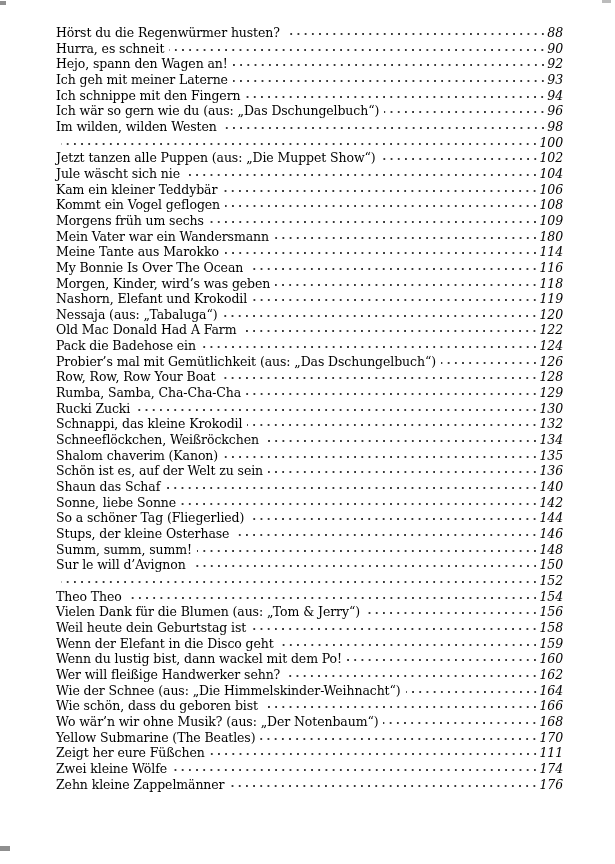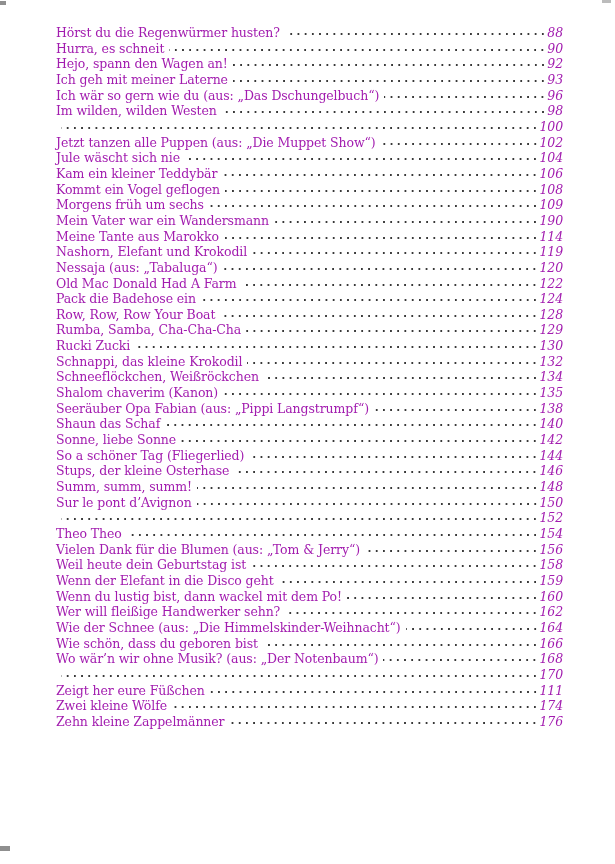--- a/index.html
+++ b/index.html
@@ -7,21 +7,21 @@
     padding: 0;
     background: #ffffff;
   }
   .page {
     position: relative;
     width: 615px;
     height: 864px;
     background: #ffffff;
     overflow: hidden;
     font-family: "DejaVu Serif", "Liberation Serif", serif;
-    color: #a21caf;
+    color: #000000;
   }
   .toc {
     position: absolute;
     left: 56px;
     right: 52px;
     top: 25px;
   }
   .row {
     display: flex;
     align-items: baseline;
@@ -75,20 +75,25 @@
         <span class="title">Hejo, spann den Wagen an!</span>
         <span class="leader"></span>
         <span class="pnum">92</span>
       </div>
       <div class="row">
         <span class="title">Ich geh mit meiner Laterne</span>
         <span class="leader"></span>
         <span class="pnum">93</span>
       </div>
       <div class="row">
+        <span class="title">Ich schnippe mit den Fingern</span>
+        <span class="leader"></span>
+        <span class="pnum">94</span>
+      </div>
+      <div class="row">
         <span class="title">Ich wär so gern wie du (aus: „Das Dschungelbuch“)</span>
         <span class="leader"></span>
         <span class="pnum">96</span>
       </div>
       <div class="row">
         <span class="title">Im wilden, wilden Westen</span>
         <span class="leader"></span>
         <span class="pnum">98</span>
       </div>
       <div class="row">
@@ -116,48 +121,63 @@
         <span class="pnum">108</span>
       </div>
       <div class="row">
         <span class="title">Morgens früh um sechs</span>
         <span class="leader"></span>
         <span class="pnum">109</span>
       </div>
       <div class="row">
         <span class="title">Mein Vater war ein Wandersmann</span>
         <span class="leader"></span>
-        <span class="pnum">190</span>
+        <span class="pnum">180</span>
       </div>
       <div class="row">
         <span class="title">Meine Tante aus Marokko</span>
         <span class="leader"></span>
         <span class="pnum">114</span>
       </div>
       <div class="row">
+        <span class="title">My Bonnie Is Over The Ocean</span>
+        <span class="leader"></span>
+        <span class="pnum">116</span>
+      </div>
+      <div class="row">
+        <span class="title">Morgen, Kinder, wird’s was geben</span>
+        <span class="leader"></span>
+        <span class="pnum">118</span>
+      </div>
+      <div class="row">
         <span class="title">Nashorn, Elefant und Krokodil</span>
         <span class="leader"></span>
         <span class="pnum">119</span>
       </div>
       <div class="row">
         <span class="title">Nessaja (aus: „Tabaluga“)</span>
         <span class="leader"></span>
         <span class="pnum">120</span>
       </div>
       <div class="row">
         <span class="title">Old Mac Donald Had A Farm</span>
         <span class="leader"></span>
         <span class="pnum">122</span>
       </div>
       <div class="row">
         <span class="title">Pack die Badehose ein</span>
         <span class="leader"></span>
         <span class="pnum">124</span>
       </div>
       <div class="row">
+        <span class="title">Probier’s mal mit Gemütlichkeit (aus: „Das Dschungelbuch“)</span>
+        <span class="leader"></span>
+        <span class="pnum">126</span>
+      </div>
+      <div class="row">
         <span class="title">Row, Row, Row Your Boat</span>
         <span class="leader"></span>
         <span class="pnum">128</span>
       </div>
       <div class="row">
         <span class="title">Rumba, Samba, Cha-Cha-Cha</span>
         <span class="leader"></span>
         <span class="pnum">129</span>
       </div>
       <div class="row">
@@ -174,23 +194,23 @@
         <span class="title">Schneeflöckchen, Weißröckchen</span>
         <span class="leader"></span>
         <span class="pnum">134</span>
       </div>
       <div class="row">
         <span class="title">Shalom chaverim (Kanon)</span>
         <span class="leader"></span>
         <span class="pnum">135</span>
       </div>
       <div class="row">
-        <span class="title">Seeräuber Opa Fabian (aus: „Pippi Langstrumpf“)</span>
-        <span class="leader"></span>
-        <span class="pnum">138</span>
+        <span class="title">Schön ist es, auf der Welt zu sein</span>
+        <span class="leader"></span>
+        <span class="pnum">136</span>
       </div>
       <div class="row">
         <span class="title">Shaun das Schaf</span>
         <span class="leader"></span>
         <span class="pnum">140</span>
       </div>
       <div class="row">
         <span class="title">Sonne, liebe Sonne</span>
         <span class="leader"></span>
         <span class="pnum">142</span>
@@ -204,21 +224,21 @@
         <span class="title">Stups, der kleine Osterhase</span>
         <span class="leader"></span>
         <span class="pnum">146</span>
       </div>
       <div class="row">
         <span class="title">Summ, summ, summ!</span>
         <span class="leader"></span>
         <span class="pnum">148</span>
       </div>
       <div class="row">
-        <span class="title">Sur le pont d’Avignon</span>
+        <span class="title">Sur le will d’Avignon</span>
         <span class="leader"></span>
         <span class="pnum">150</span>
       </div>
       <div class="row">
         <span class="leader"></span>
         <span class="pnum">152</span>
       </div>
       <div class="row">
         <span class="title">Theo Theo</span>
         <span class="leader"></span>
@@ -258,20 +278,21 @@
         <span class="title">Wie schön, dass du geboren bist</span>
         <span class="leader"></span>
         <span class="pnum">166</span>
       </div>
       <div class="row">
         <span class="title">Wo wär’n wir ohne Musik? (aus: „Der Notenbaum“)</span>
         <span class="leader"></span>
         <span class="pnum">168</span>
       </div>
       <div class="row">
+        <span class="title">Yellow Submarine (The Beatles)</span>
         <span class="leader"></span>
         <span class="pnum">170</span>
       </div>
       <div class="row">
         <span class="title">Zeigt her eure Füßchen</span>
         <span class="leader"></span>
         <span class="pnum">111</span>
       </div>
       <div class="row">
         <span class="title">Zwei kleine Wölfe</span>

